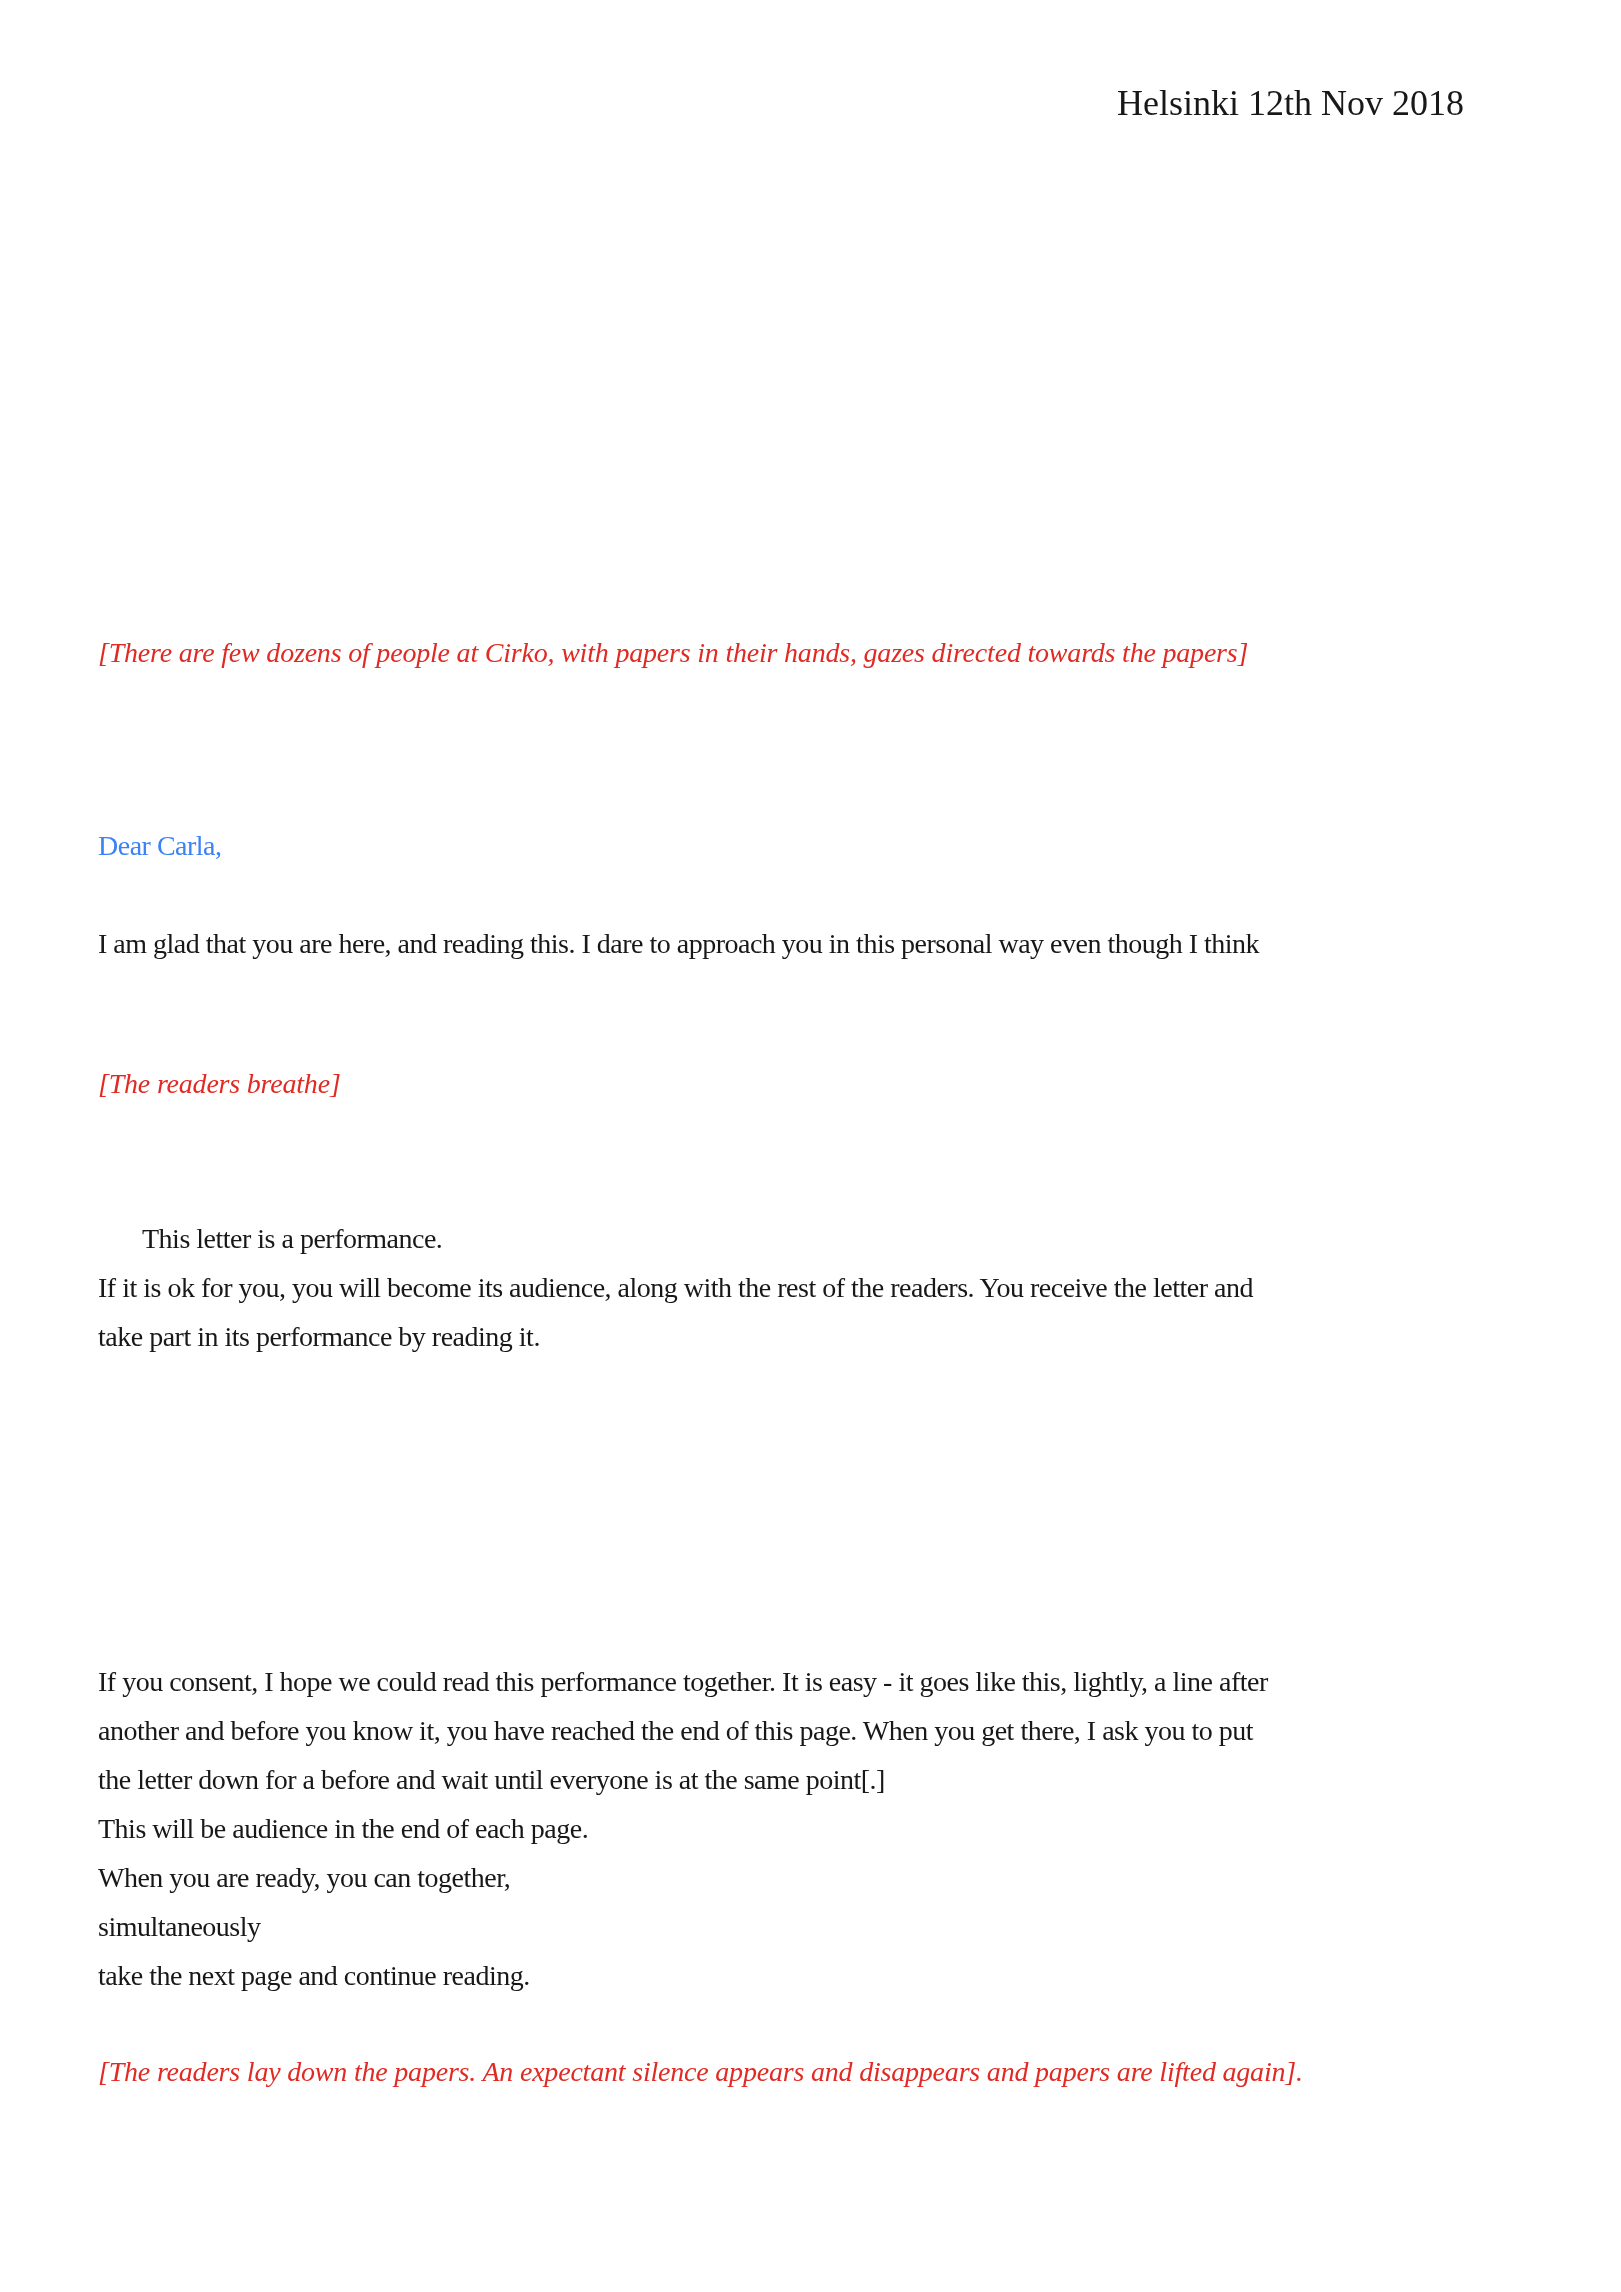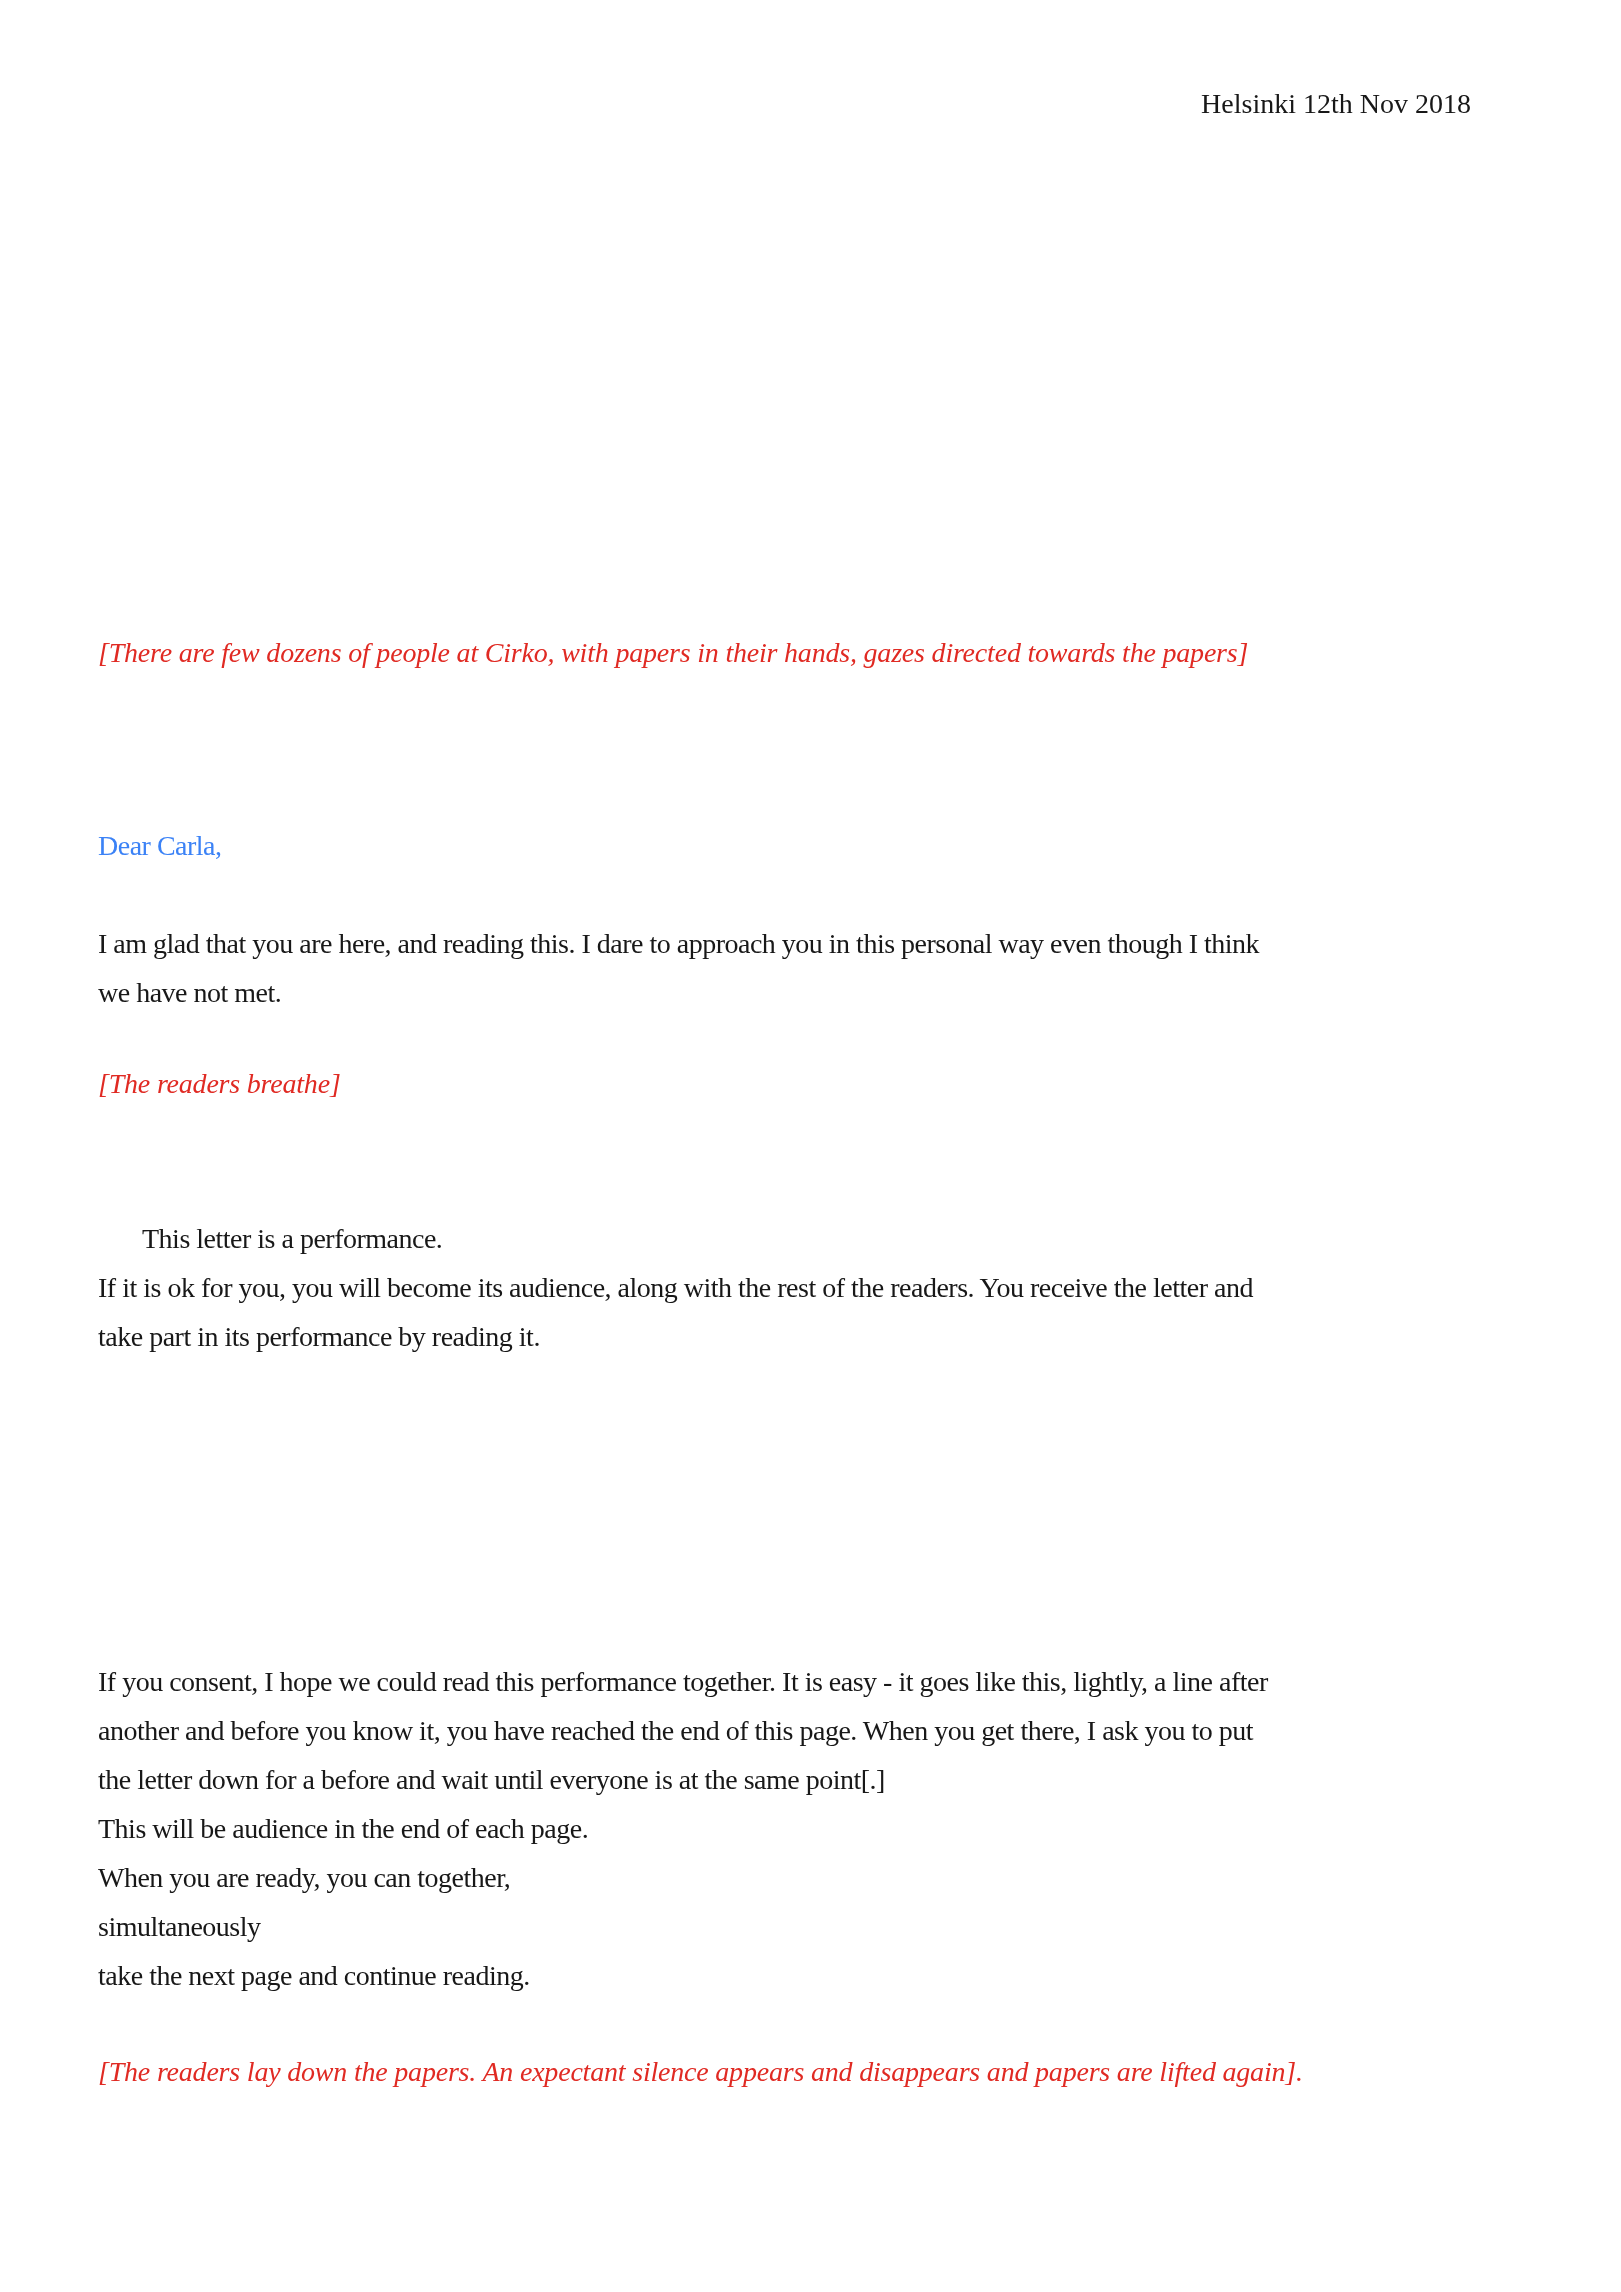--- a/index.html
+++ b/index.html
@@ -8,22 +8,22 @@
     width: 1621px;
     height: 2293px;
     background: #ffffff;
     font-family: "Liberation Serif", "DejaVu Serif", serif;
     color: #181818;
     overflow: hidden;
   }
   .date {
     position: absolute;
     top: 87px;
-    right: 150px;
-    font-size: 28px;
+    right: 157px;
+    font-size: 36px;
     line-height: 33px;
     text-align: right;
     white-space: nowrap;
   }
   .body-block {
     position: absolute;
     left: 98px;
     width: 1431px;
   }
   .body-line {
@@ -59,21 +59,20 @@
   <div class="date" style="color: rgb(24, 24, 24);">Helsinki 12th Nov 2018</div>
 
   <div class="stage sd1" style="color: rgb(224, 42, 35);">[There are few dozens of people at Cirko, with papers in their hands, gazes directed towards the papers]</div>
 
   <div class="body-block salutation">
     <div class="body-line" style="color: #3b82f6;">Dear Carla,</div>
   </div>
 
   <div class="body-block p1">
     <div class="body-line" style="color: rgb(24, 24, 24);">I am glad that you are here, and reading this. I dare to approach you in this personal way even though I think</div>
-    <div class="body-line" style="color: rgb(24, 24, 24);">we have not met.</div>
   </div>
 
   <div class="stage sd2" style="color: rgb(224, 42, 35); font-style: italic;">[The readers breathe]</div>
 
   <div class="body-block p2">
     <div class="body-line" style="color: rgb(24, 24, 24); margin-left: 44px;">This letter is a performance.</div>
     <div class="body-line" style="color: rgb(24, 24, 24);">If it is ok for you, you will become its audience, along with the rest of the readers. You receive the letter and</div>
     <div class="body-line" style="color: rgb(24, 24, 24);">take part in its performance by reading it.</div>
   </div>
 

